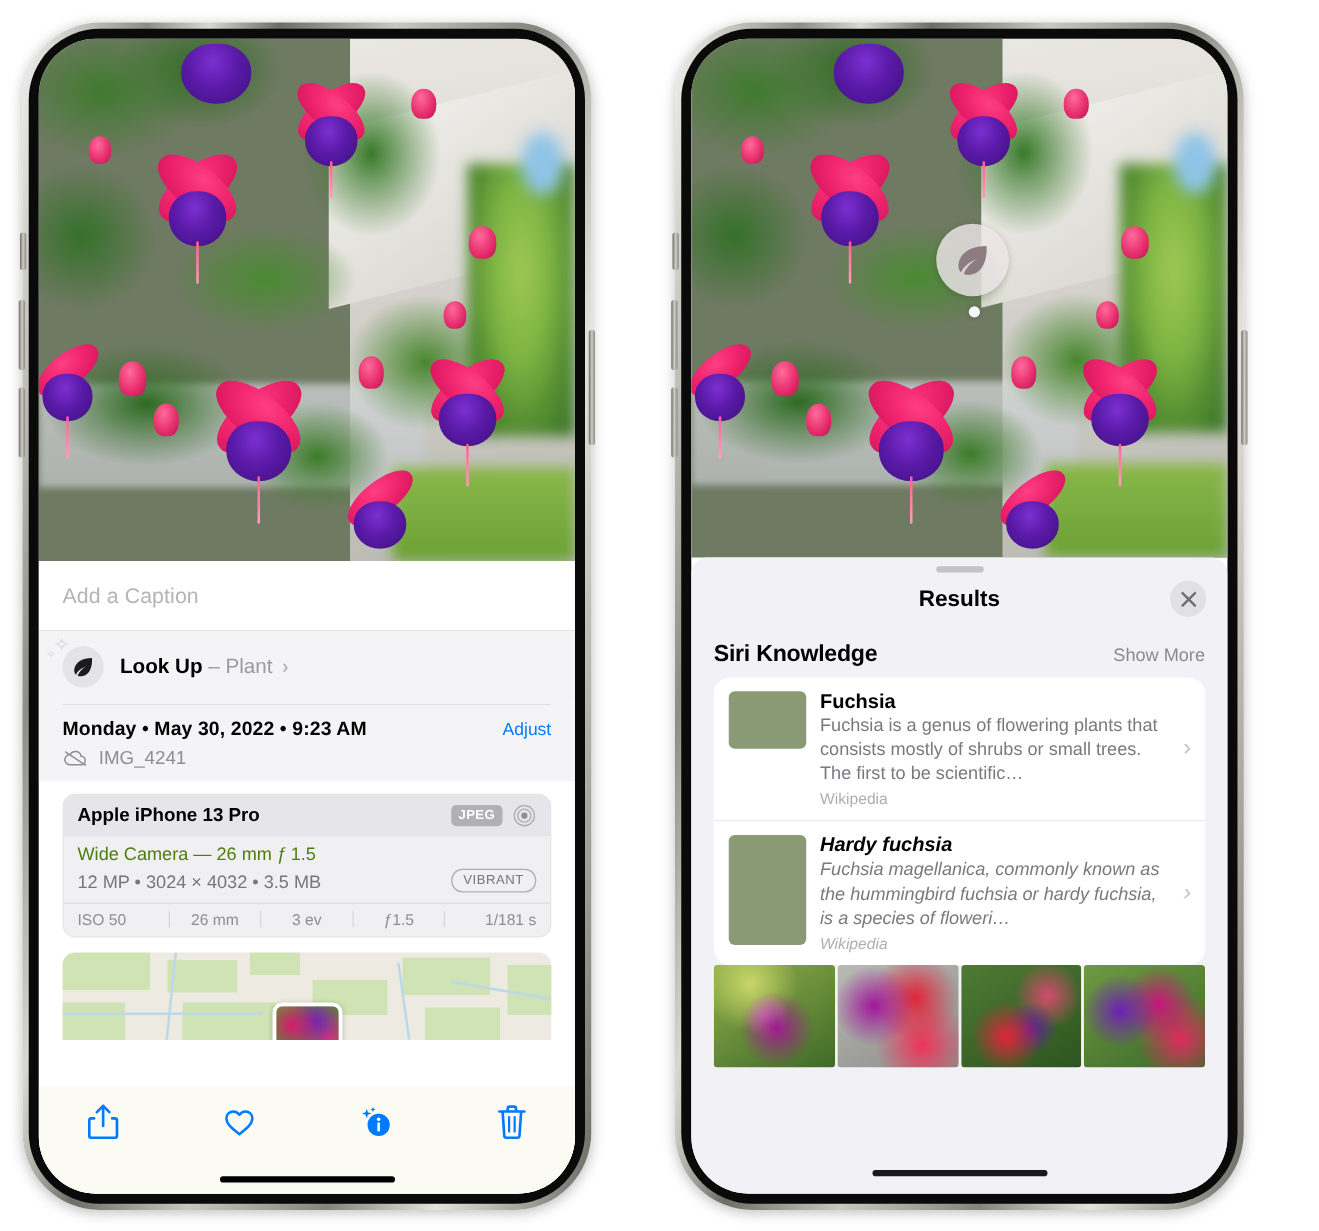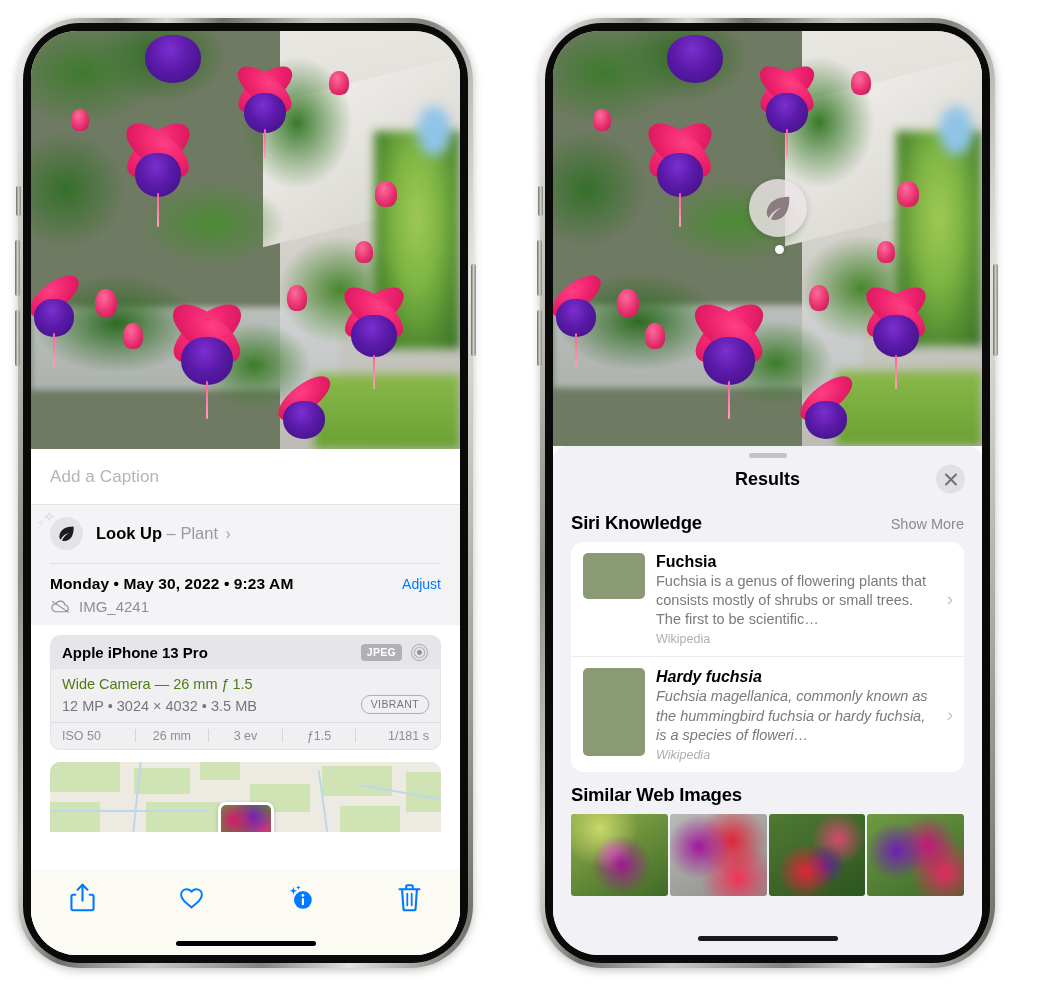--- a/index.html
+++ b/index.html
@@ -622,23 +622,20 @@
           </span>
           <span class="k-body">
             <span class="k-title" style="display:block;">Hardy fuchsia</span>
             <span class="k-desc" style="display:block;">Fuchsia magellanica, commonly known as the hummingbird fuchsia or hardy fuchsia, is a species of floweri…</span>
             <span class="k-src" style="display:block;">Wikipedia</span>
           </span>
           <span class="k-chev">›</span>
         </div>
       </div>
 
-      <div class="sec-head">
-        <span class="sec-title">Similar Web Images</span>
-      </div>
 
       <div class="web-strip">
         <span class="web-thumb wt1"></span>
         <span class="web-thumb wt2"></span>
         <span class="web-thumb wt3"></span>
         <span class="web-thumb wt4"></span>
       </div>
 
       <div class="home-ind-dark"></div>
     </div>

